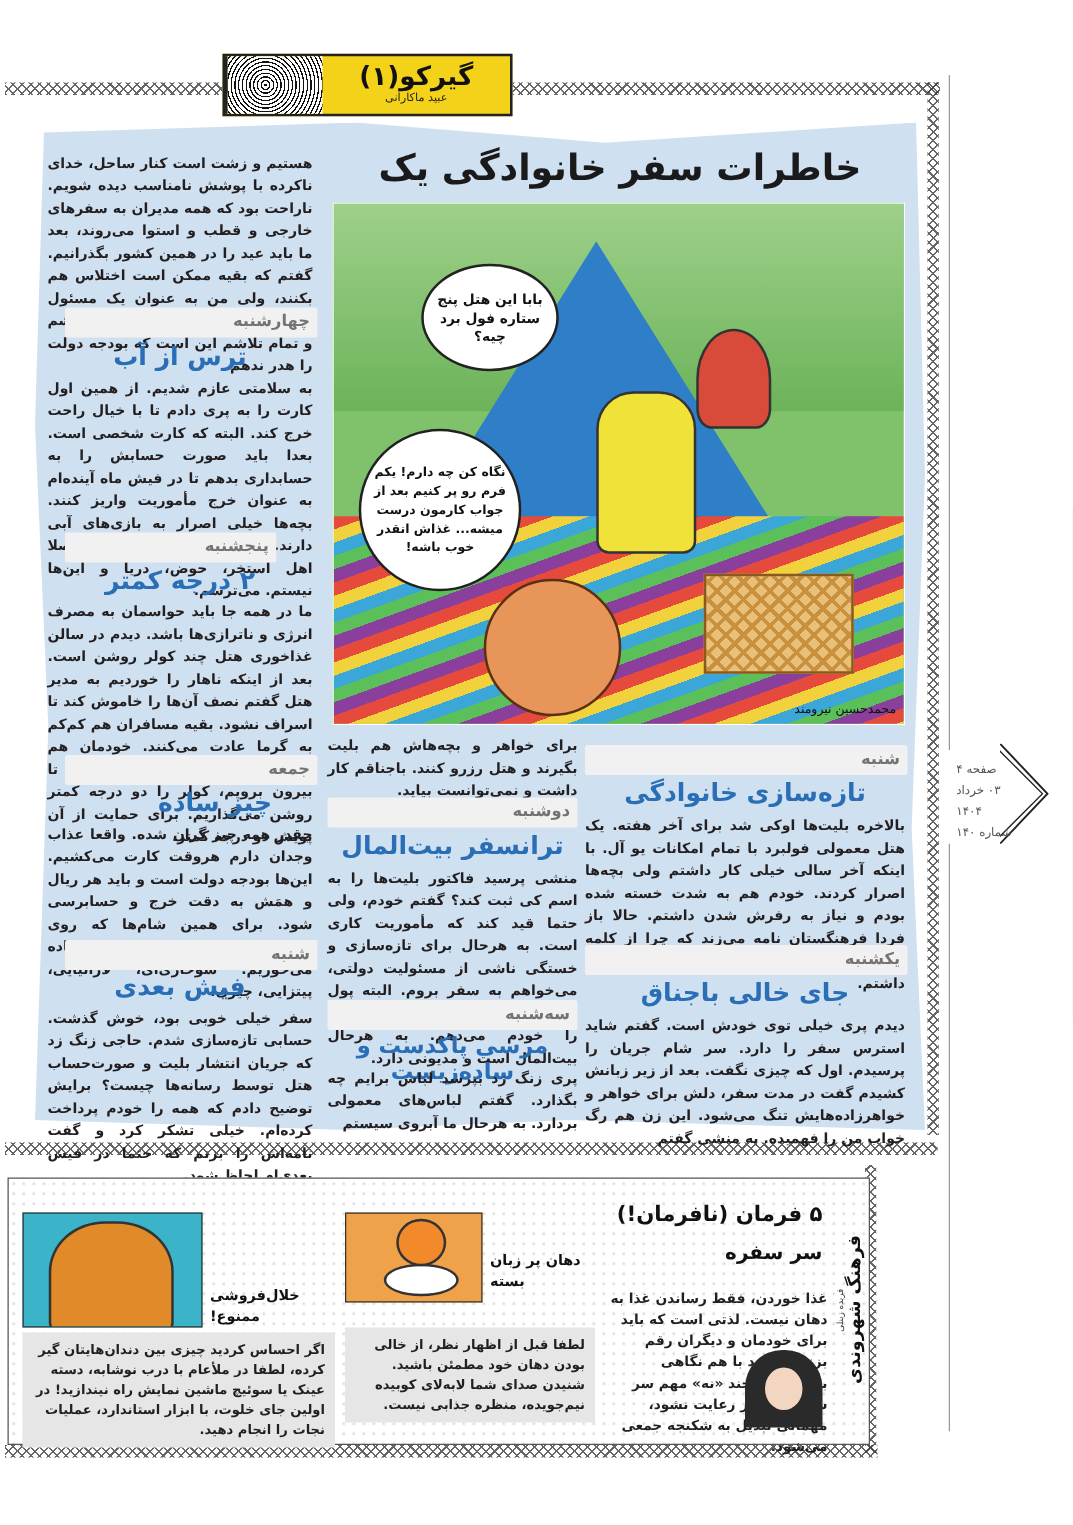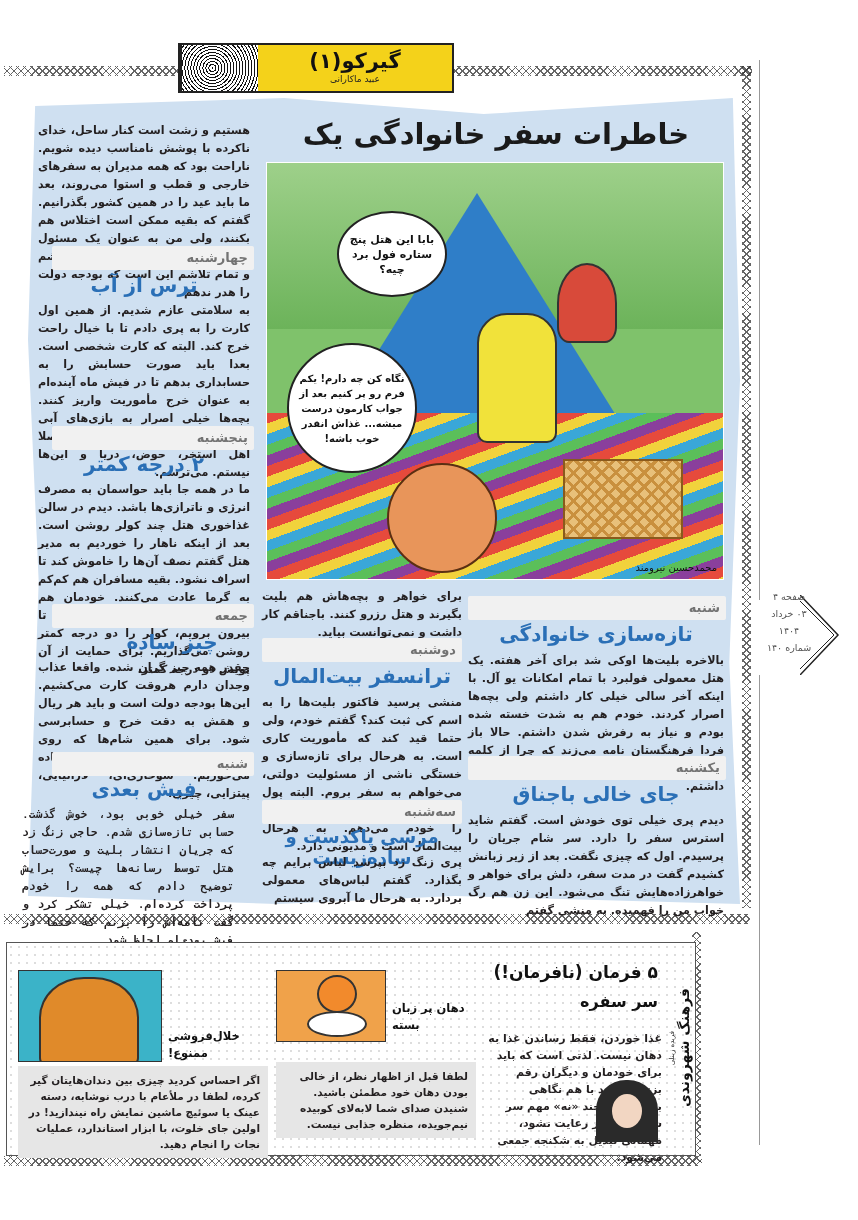--- a/index.html
+++ b/index.html
@@ -14,21 +14,21 @@
   }
   .zigzag-v {
     position: absolute; width: 9px;
     background-image: repeating-linear-gradient(45deg, #333 0 1.2px, transparent 1.2px 5px),
                       repeating-linear-gradient(-45deg, #333 0 1.2px, transparent 1.2px 5px);
     opacity: .75;
   }
 
   
   .banner {
-    position: absolute; left: 178px; top: 43px; width: 276px; height: 50px;
+    position: absolute; left: 178px; top: 43px; width: 232px; height: 50px;
     border: 2px solid #222; background: #f4d21a; display: flex; direction: rtl;
   }
   .banner .orn {
     width: 78px; height: 100%; order: 2;
     background: repeating-radial-gradient(circle at 40% 50%, #111 0 1px, #fff 1px 3px);
     border-left: 2px solid #222;
   }
   .banner .bt { flex: 1; text-align: center; padding-top: 3px; order: 1; }
   .banner .bt .t { font-size: 21px; font-weight: bold; color: #111; line-height: 26px; }
   .banner .bt .s { font-size: 9px; color: #222; }
@@ -71,21 +71,21 @@
   .intro { position: absolute; left: 38px; top: 122px; width: 212px; font-size: 11.2px; line-height: 18px; font-weight: 600; }
 
   .day-bar {
     position: absolute; height: 24px; background: #f1f1f1; direction: rtl;
     font-size: 13px; font-weight: bold; color: #737373; padding-right: 6px; line-height: 24px;
     border-radius: 2px;
   }
   .day-title { position: absolute; direction: rtl; font-size: 20px; font-weight: bold; color: #2a6fb6; text-align: center; }
   .day-text { position: absolute; font-size: 11.2px; line-height: 18px; font-weight: 600; }
 
-  .side-info { position: absolute; left: 765px; top: 588px; width: 48px; direction: rtl; font-size: 9.5px; line-height: 17px; color: #555; text-align: center; }
+  .side-info { position: absolute; left: 765px; top: 607px; width: 48px; direction: rtl; font-size: 9.5px; line-height: 17px; color: #555; text-align: left; }
   .side-arrow { position: absolute; left: 800px; top: 595px; width: 40px; height: 80px; }
   .right-line { position: absolute; left: 759px; top: 60px; width: 1px; height: 540px; background: #999; }
   .right-line2 { position: absolute; left: 759px; top: 675px; width: 1px; height: 470px; background: #999; }
 
   
   .bottom-box { position: absolute; left: 6px; top: 942px; width: 690px; height: 214px; border: 1px solid #555;
     background-color: #fff; background-image: radial-gradient(#ddd 1.2px, transparent 1.3px); background-size: 8px 8px; }
   .col-header { position: absolute; left: 486px; top: 962px; width: 172px; direction: rtl; font-size: 17px; font-weight: bold; color: #111; }
   .col-sub { position: absolute; left: 486px; top: 992px; width: 172px; direction: rtl; font-size: 16px; font-weight: bold; color: #111; }
   .col-text { position: absolute; left: 486px; top: 1030px; width: 176px; direction: rtl; text-align: right; font-size: 11px; line-height: 17px; font-weight: 600; }
@@ -133,31 +133,31 @@
   <div class="bubble" style="left:70px; top:48px; width:110px; height:86px;">بابا این هتل پنج ستاره فول برد چیه؟</div>
   <div class="sig">محمدحسین نیرومند</div>
 </div>
 
 <div class="intro rtl">هستیم و زشت است کنار ساحل، خدای ناکرده با پوشش نامناسب دیده شویم. ناراحت بود که همه مدیران به سفرهای خارجی و قطب و استوا می‌روند، بعد ما باید عید را در همین کشور بگذرانیم. گفتم که بقیه ممکن است اختلاس هم بکنند، ولی من به عنوان یک مسئول پاکدست و ساده‌زیست باید نمونه باشم و تمام تلاشم این است که بودجه دولت را هدر ندهم.</div>
 
 <div class="day-bar" style="left:52px; top:246px; width:202px;">چهارشنبه</div>
 <div class="day-title" style="left:38px; top:273px; width:212px;">ترس از آب</div>
 <div class="day-text rtl" style="left:38px; top:302px; width:212px;">به سلامتی عازم شدیم. از همین اول کارت را به پری دادم تا با خیال راحت خرج کند. البته که کارت شخصی است. بعدا باید صورت حسابش را به حسابداری بدهم تا در فیش ماه آینده‌ام به عنوان خرج مأموریت واریز کنند. بچه‌ها خیلی اصرار به بازی‌های آبی دارند. خودم از آب خوشم نمی‌آید. اصلا اهل استخر، حوض، دریا و این‌ها نیستم. می‌ترسم.</div>
 
-<div class="day-bar" style="left:52px; top:426px; width:202px;">پنجشنبه</div>
+<div class="day-bar" style="left:52px; top:426px; width:169px;">پنجشنبه</div>
 <div class="day-title" style="left:38px; top:452px; width:212px;">۲ درجه کمتر</div>
 <div class="day-text rtl" style="left:38px; top:481px; width:212px;">ما در همه جا باید حواسمان به مصرف انرژی و ناترازی‌ها باشد. دیدم در سالن غذاخوری هتل چند کولر روشن است. بعد از اینکه ناهار را خوردیم به مدیر هتل گفتم نصف آن‌ها را خاموش کند تا اسراف نشود. بقیه مسافران هم کم‌کم به گرما عادت می‌کنند. خودمان هم وقتی از اتاق‌ها خارج می‌شویم تا بیرون برویم، کولر را دو درجه کمتر روشن می‌گذاریم. برای حمایت از آن پویش دو درجه کمتر.</div>
 
 <div class="day-bar" style="left:52px; top:604px; width:202px;">جمعه</div>
 <div class="day-title" style="left:38px; top:630px; width:212px;margin-left:28px;">چیز ساده</div>
 <div class="day-text rtl" style="left:38px; top:659px; width:212px;">چقدر همه چیز گران شده. واقعا عذاب وجدان دارم هروقت کارت می‌کشیم. این‌ها بودجه دولت است و باید هر ریال و همَش به دقت خرج و حسابرسی شود. برای همین شام‌ها که روی سرویس هتل نیست، یک چیز ساده می‌خوریم. سوخاری‌ای، لازانیایی، پیتزایی، چیزی.</div>
 
 <div class="day-bar" style="left:52px; top:752px; width:202px;">شنبه</div>
 <div class="day-title" style="left:38px; top:777px; width:212px;">فیش بعدی</div>
-<div class="day-text rtl" style="left:22px; top:806px; width:212px;font-family:Liberation Mono, monospace;">سفر خیلی خوبی بود، خوش گذشت. حسابی تازه‌سازی شدم. حاجی زنگ زد که جریان انتشار بلیت و صورت‌حساب هتل توسط رسانه‌ها چیست؟ برایش توضیح دادم که همه را خودم پرداخت کرده‌ام. خیلی تشکر کرد و گفت نامه‌اش را بزنم که حتما در فیش بعدی‌ام لحاظ شود.</div>
+<div class="day-text rtl" style="left:38px; top:806px; width:212px;">سفر خیلی خوبی بود، خوش گذشت. حسابی تازه‌سازی شدم. حاجی زنگ زد که جریان انتشار بلیت و صورت‌حساب هتل توسط رسانه‌ها چیست؟ برایش توضیح دادم که همه را خودم پرداخت کرده‌ام. خیلی تشکر کرد و گفت نامه‌اش را بزنم که حتما در فیش بعدی‌ام لحاظ شود.</div>
 
 <div class="day-text rtl" style="left:262px; top:588px; width:200px;">برای خواهر و بچه‌هاش هم بلیت بگیرند و هتل رزرو کنند. باجناقم کار داشت و نمی‌توانست بیاید.</div>
 
 <div class="day-bar" style="left:262px; top:638px; width:200px;">دوشنبه</div>
 <div class="day-title" style="left:262px; top:664px; width:200px;">ترانسفر بیت‌المال</div>
 <div class="day-text rtl" style="left:262px; top:694px; width:200px;">منشی پرسید فاکتور بلیت‌ها را به اسم کی ثبت کند؟ گفتم خودم، ولی حتما قید کند که مأموریت کاری است. به هرحال برای تازه‌سازی و خستگی ناشی از مسئولیت دولتی، می‌خواهم به سفر بروم. البته پول ترانسفر از فرودگاه تا هتل و انعام‌ها را خودم می‌دهم. به هرحال بیت‌المال است و مدیونی دارد.</div>
 
 <div class="day-bar" style="left:262px; top:800px; width:200px;">سه‌شنبه</div>
 <div class="day-title" style="left:262px; top:826px; width:200px; font-size:18px;">مرسی پاکدست و ساده‌زیست</div>
 <div class="day-text rtl" style="left:262px; top:854px; width:200px;">پری زنگ زد بپرسد لباس برایم چه بگذارد. گفتم لباس‌های معمولی بردارد. به هرحال ما آبروی سیستم</div>

